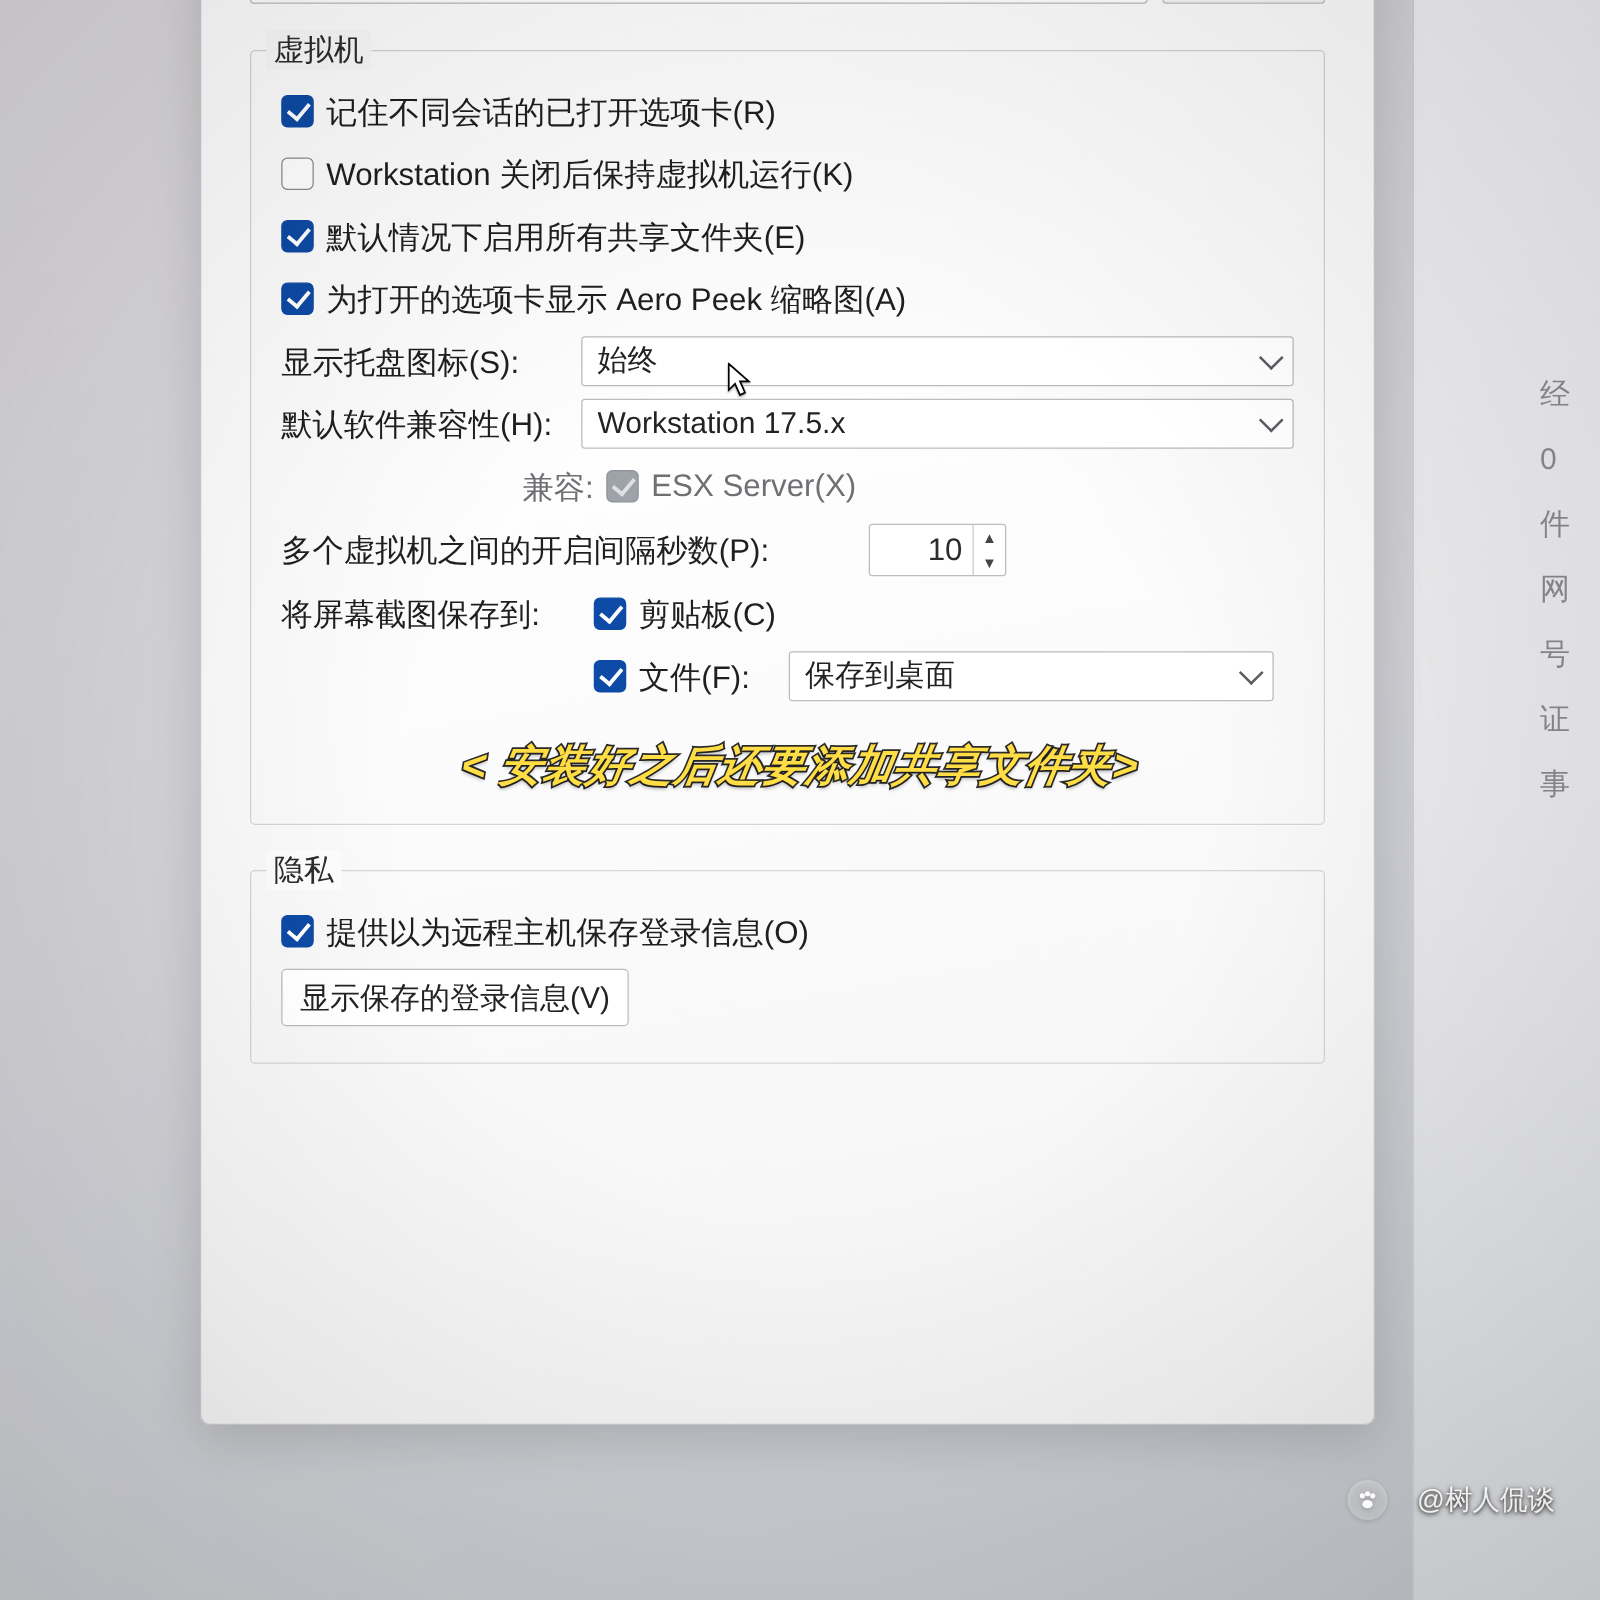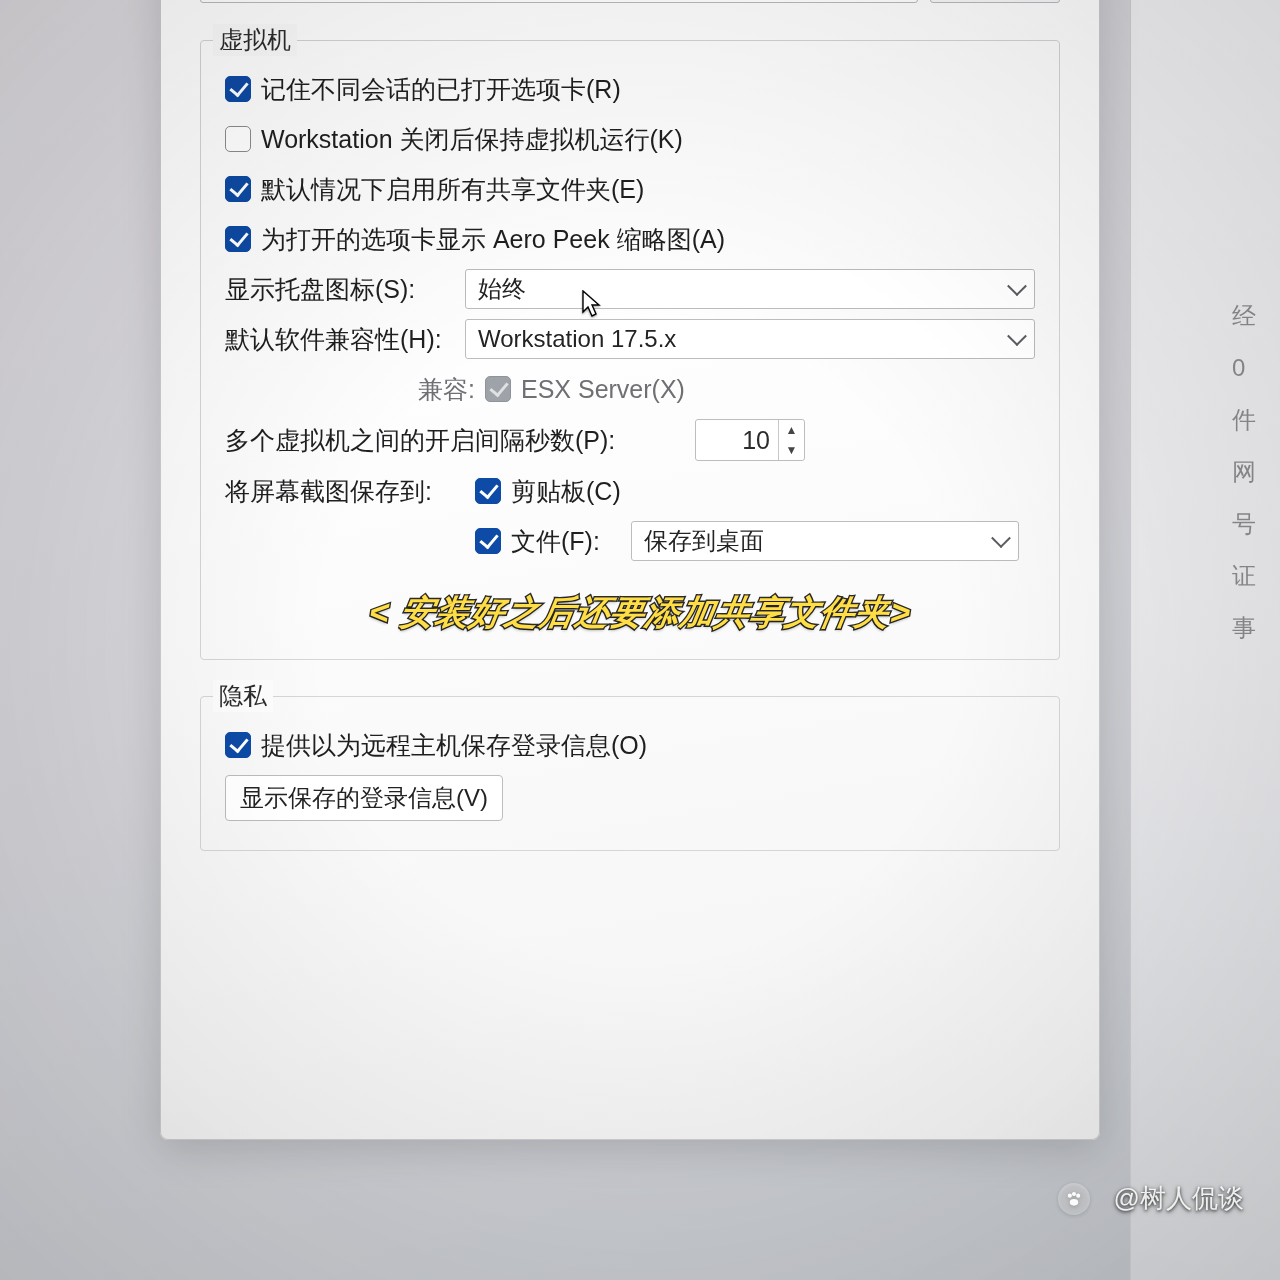--- a/index.html
+++ b/index.html
@@ -226,21 +226,21 @@
   }
   .caption::before{content:"<\00a0";}
   .caption::after {content:">";}
 
   
   .watermark {
     position:absolute;
     right: 36px; bottom: 64px;
     display:flex; align-items:center; gap:24px;
     color: rgba(255,255,255,0.85);
-    font-size: 26px;
+    font-size: 22px;
     z-index: 50;
     text-shadow: 0 1px 3px rgba(0,0,0,.55);
     filter: drop-shadow(0 1px 2px rgba(0,0,0,.5));
   }
   .watermark .paw {
     width: 32px; height: 32px;
     border-radius: 50%;
     background: rgba(255,255,255,.3);
     display:flex;align-items:center;justify-content:center;
     font-size:20px;

